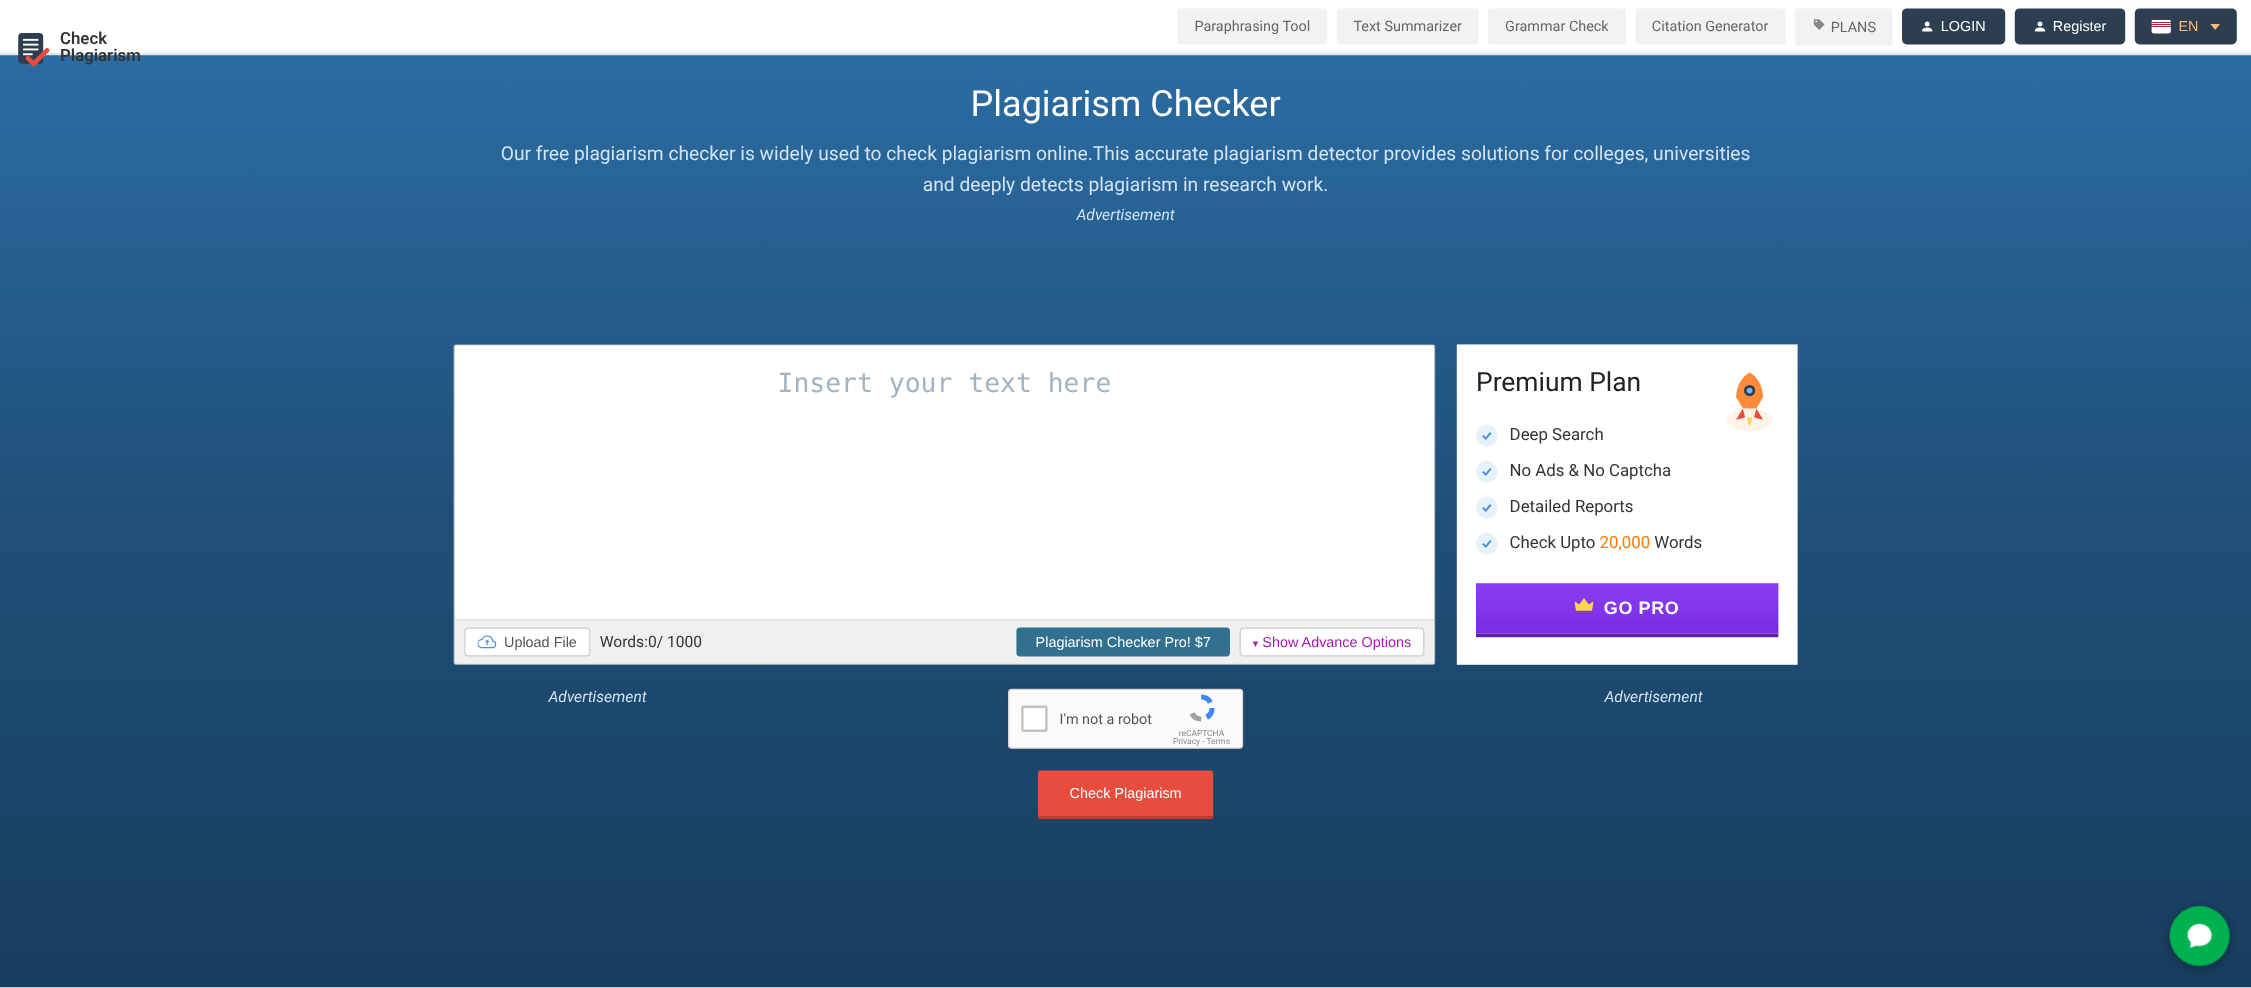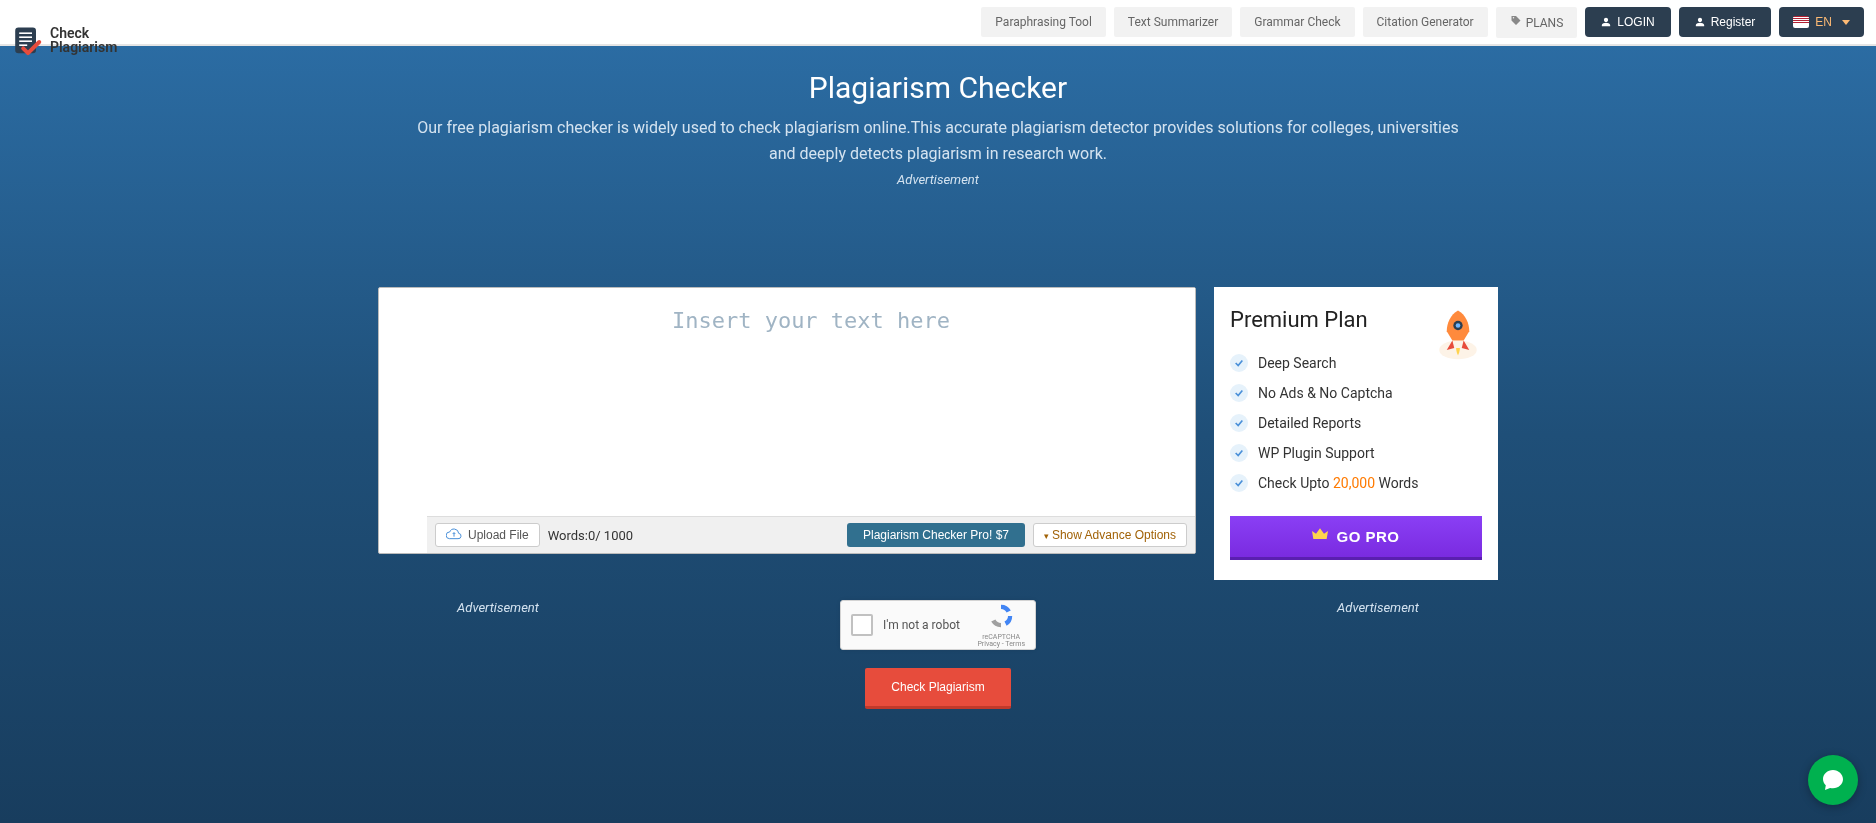--- a/index.html
+++ b/index.html
@@ -24,29 +24,29 @@
 
 .hero { background: linear-gradient(180deg, #2b6ca3 0%, #1f4f78 50%, #183d5e 100%); min-height: 777px; padding-top: 24px; }
 .hero h1 { color: #fff; text-align: center; font-size: 30px; font-weight: 400; margin-bottom: 10px; }
 .hero .subtitle { color: #d4e3f0; text-align: center; font-size: 16px; max-width: 1100px; margin: 0 auto; line-height: 1.6; padding: 0 20px; }
 .ad-label { color: #d4e3f0; text-align: center; font-style: italic; font-size: 13px; margin-top: 6px; }
 
 .main-area { display: flex; justify-content: center; gap: 18px; margin-top: 100px; padding: 0 20px; }
 
 
 .editor-wrap { width: 818px; }
-.editor-box { background: #fff; border: 1px solid #bbb; border-radius: 2px; padding-left: 48px; }
+.editor-box { background: #fff; border: 1px solid #bbb; border-radius: 2px; }
 .textarea { width: 100%; height: 224px; border: none; resize: none; padding: 20px; font-size: 22px; color: #333; outline: none; text-align: center; }
 .textarea::placeholder { color: #a0b4c4; font-size: 22px; }
 .editor-bar { background: #f0f0f0; border-top: 1px solid #ddd; display: flex; align-items: center; padding: 6px 8px; gap: 8px; }
-.upload-btn { background: #fff; border: 1px solid #ccc; border-radius: 3px; padding: 4px 10px; font-size: 12px; color: #555; display: flex; align-items: flex-start; gap: 6px; cursor: pointer; }
+.upload-btn { background: #fff; border: 1px solid #ccc; border-radius: 3px; padding: 4px 10px; font-size: 12px; color: #555; display: flex; align-items: center; gap: 6px; cursor: pointer; }
 .cloud-icon { width: 16px; height: 12px; }
 .words-count { flex: 1; text-align: left; font-size: 13px; color: #333; }
 .pro-btn { background: #31708f; color: #fff; border: none; border-radius: 3px; padding: 5px 16px; font-size: 12px; cursor: pointer; }
-.advance-btn { background: #fff; border: 1px solid #ccc; border-radius: 3px; padding: 4px 10px; font-size: 12px; color: #a16207; cursor: pointer; }
+.advance-btn { background: #fff; border: 1px solid #ccc; border-radius: 3px; padding: 4px 10px; font-size: 12px; color: #a21caf; cursor: pointer; }
 
 
 .premium-card { width: 284px; background: #fff; padding: 20px 16px; position: relative; }
 .premium-card h2 { font-size: 22px; font-weight: 400; color: #222; margin-bottom: 16px; }
 .rocket { position: absolute; top: 16px; right: 10px; width: 60px; height: 60px; }
 .feature-list { list-style: none; }
 .feature-item { display: flex; align-items: center; gap: 10px; padding: 6px 0; font-size: 14px; color: #333; }
 .check-badge { width: 18px; height: 18px; border-radius: 50%; background: #e6f2fb; display: flex; align-items: center; justify-content: center; flex-shrink: 0; }
 .check-badge svg { width: 10px; height: 10px; }
 .orange { color: #ff7a00; }
@@ -181,28 +181,20 @@
               </svg>
             </span>
           <span>Detailed Reports</span>
         </li>
         <li class="feature-item">
           <span class="check-badge">
               <svg viewBox="0 0 12 12">
                 <path d="M2 6l3 3 5-6" stroke="#4a90d9" stroke-width="2" fill="none"></path>
               </svg>
             </span>
-          <span>WP Plugin Support</span>
-        </li>
-        <li class="feature-item">
-          <span class="check-badge">
-              <svg viewBox="0 0 12 12">
-                <path d="M2 6l3 3 5-6" stroke="#4a90d9" stroke-width="2" fill="none"></path>
-              </svg>
-            </span>
           <span>
             <span>Check Upto </span><span class="orange">20,000</span><span> Words</span>
           </span>
         </li>
       </ul>
       <button class="gopro-btn">
         <span class="crown">
           <svg width="16" height="14" viewBox="0 0 24 20" fill="#ffd34e">
               <path d="M2 16h20l2-12-6 4-6-8-6 8-6-4z"></path>
             </svg>

